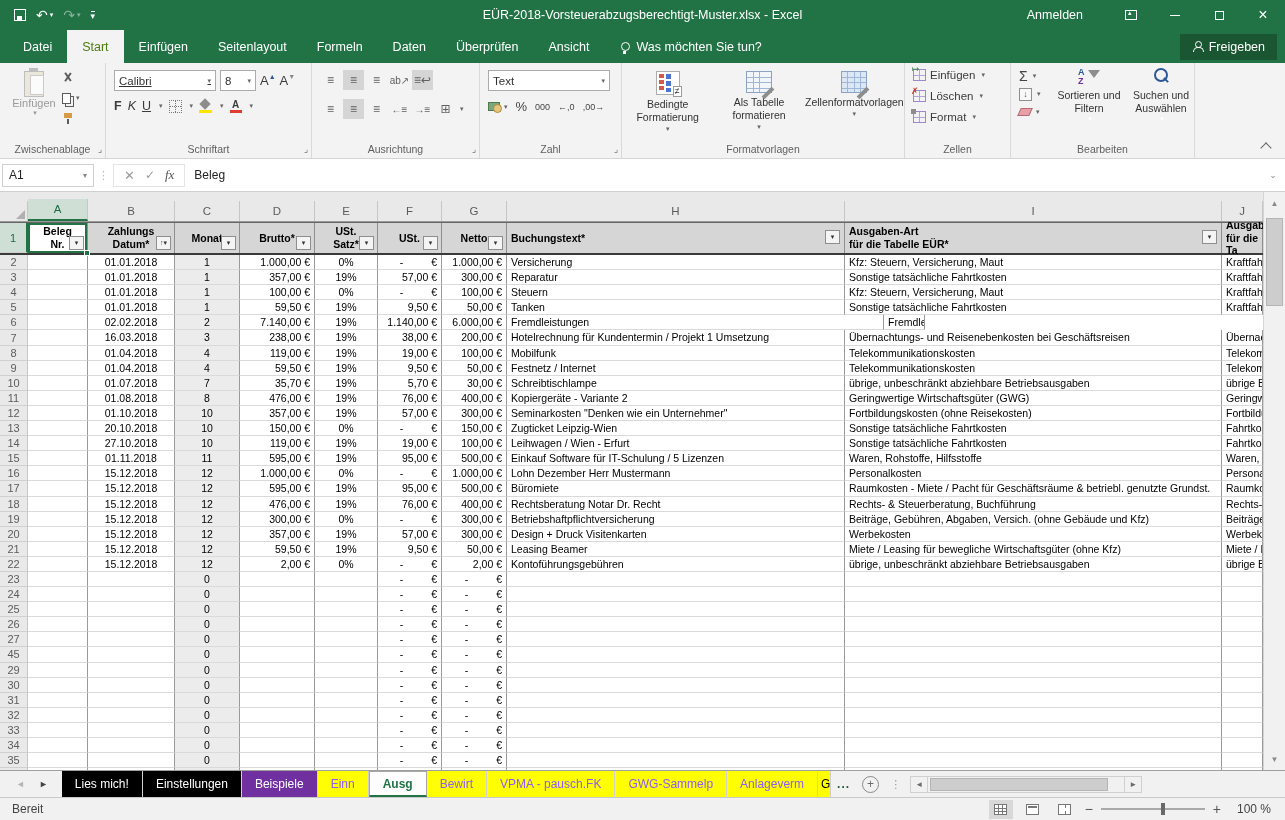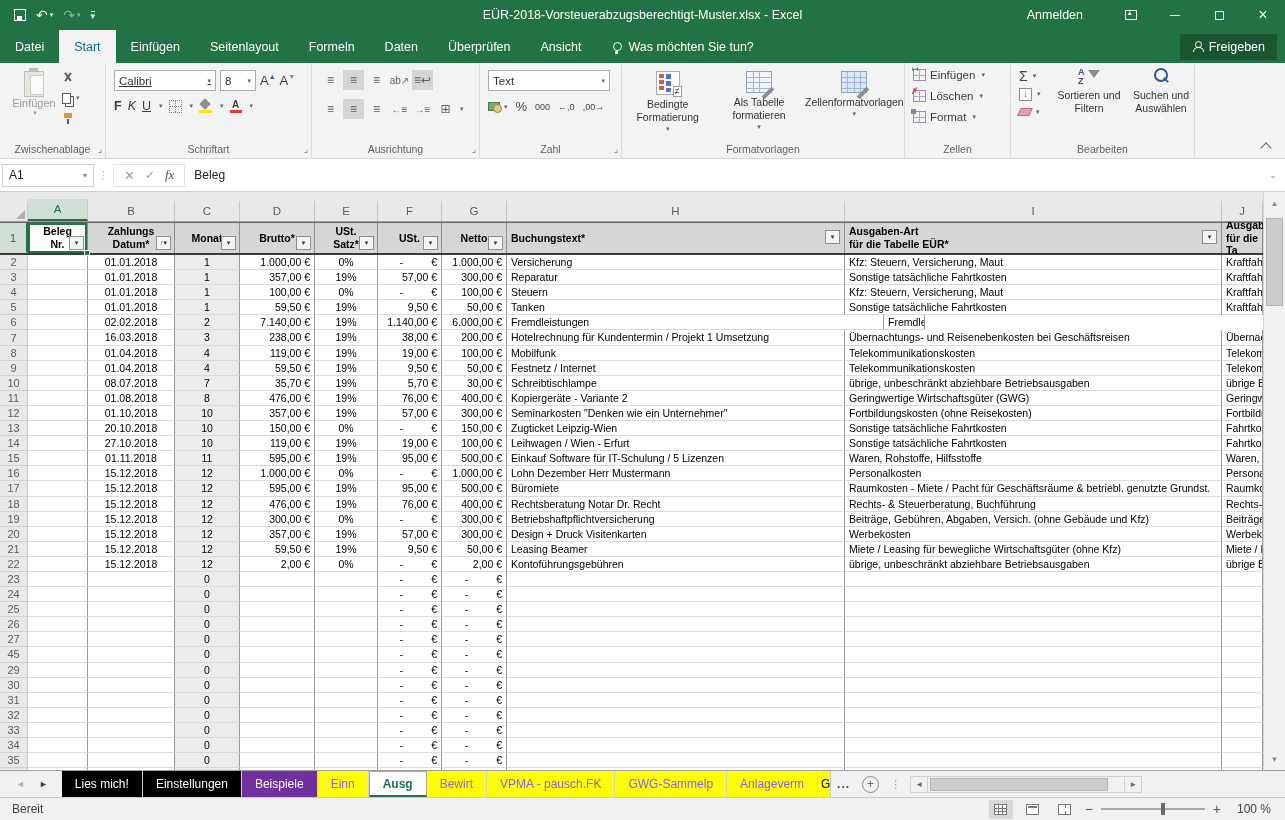--- a/index.html
+++ b/index.html
@@ -21,23 +21,23 @@
   .signin { font-size:12.5px; padding:0 26px; }
   .wbtn { width:44px; height:100%; display:flex; align-items:center; justify-content:center; font-size:13px; }
   .i-ribopts { width:12px; height:10px; border:1px solid #fff; position:relative; }
   .i-ribopts::after { content:"▴"; position:absolute; top:-2px; left:2px; font-size:7px; }
   .i-min { width:10px; border-top:1.5px solid #fff; }
   .i-max { width:9px; height:9px; border:1.5px solid #fff; }
   .i-close { font-size:16px; line-height:10px; }
 
   
   #tabbar { position:absolute; left:0; top:30px; width:1285px; height:33px; background:#217346; display:flex; align-items:stretch; }
-  #ribbon-tabs { display:flex; align-items:stretch; padding-left:0; }
+  #ribbon-tabs { display:flex; align-items:stretch; padding-left:8px; }
   .rtab { display:flex; align-items:center; padding:0 15px; color:#fff; font-size:12.5px; cursor:pointer; }
-  .rtab.active { background:#f3f3f3; color:#0369a1; }
+  .rtab.active { background:#f3f3f3; color:#4d7c0f; }
   .tellme { display:flex; align-items:center; gap:7px; color:#fff; font-size:12.5px; padding-left:16px; }
   .i-bulb { width:9px; height:9px; border:1.5px solid #fff; border-radius:50%; position:relative; }
   .i-bulb::after { content:""; position:absolute; left:1.5px; top:8px; width:3px; height:3px; background:#fff; }
   .share-btn { margin-left:auto; margin-right:8px; align-self:center; height:26px; background:#1a5632; display:flex; align-items:center; gap:6px; color:#fff; font-size:12.5px; padding:0 12px; cursor:pointer; }
   .i-person { width:11px; height:11px; position:relative; }
   .i-person::before { content:""; position:absolute; left:3px; top:0; width:5px; height:5px; border:1.2px solid #fff; border-radius:50%; }
   .i-person::after { content:""; position:absolute; left:1px; bottom:0; width:9px; height:4px; border:1.2px solid #fff; border-bottom:none; border-radius:5px 5px 0 0; }
 
   
   #ribbon { position:absolute; left:0; top:63px; width:1285px; height:96px; background:#f3f3f3; border-bottom:1px solid #d5d5d5; font-size:11px; color:#333; }
@@ -610,21 +610,21 @@
             <div class="gcell c" style="width: 63px;">19%</div>
             <div class="gcell a" style="width: 64px;">9,50 €</div>
             <div class="gcell a" style="width: 65px;">50,00 €</div>
             <div class="gcell l" style="width: 338px;">Festnetz / Internet</div>
             <div class="gcell l" style="width: 377px;">Telekommunikationskosten</div>
             <div class="gcell l" style="width: 41px;">Telekom</div>
           </div>
           <div class="grow">
             <div class="rowh">10</div>
             <div class="gcell c" style="width: 60px;"></div>
-            <div class="gcell c" style="width: 87px;">08.07.2018</div>
+            <div class="gcell c" style="width: 87px;">01.07.2018</div>
             <div class="gcell c shade" style="width: 65px;">7</div>
             <div class="gcell r" style="width: 75px;">35,70 €</div>
             <div class="gcell c" style="width: 63px;">19%</div>
             <div class="gcell a" style="width: 64px;">5,70 €</div>
             <div class="gcell a" style="width: 65px;">30,00 €</div>
             <div class="gcell l" style="width: 338px;">Schreibtischlampe</div>
             <div class="gcell l" style="width: 377px;">übrige, unbeschränkt abziehbare Betriebsausgaben</div>
             <div class="gcell l" style="width: 41px;">übrige B</div>
           </div>
           <div class="grow">

